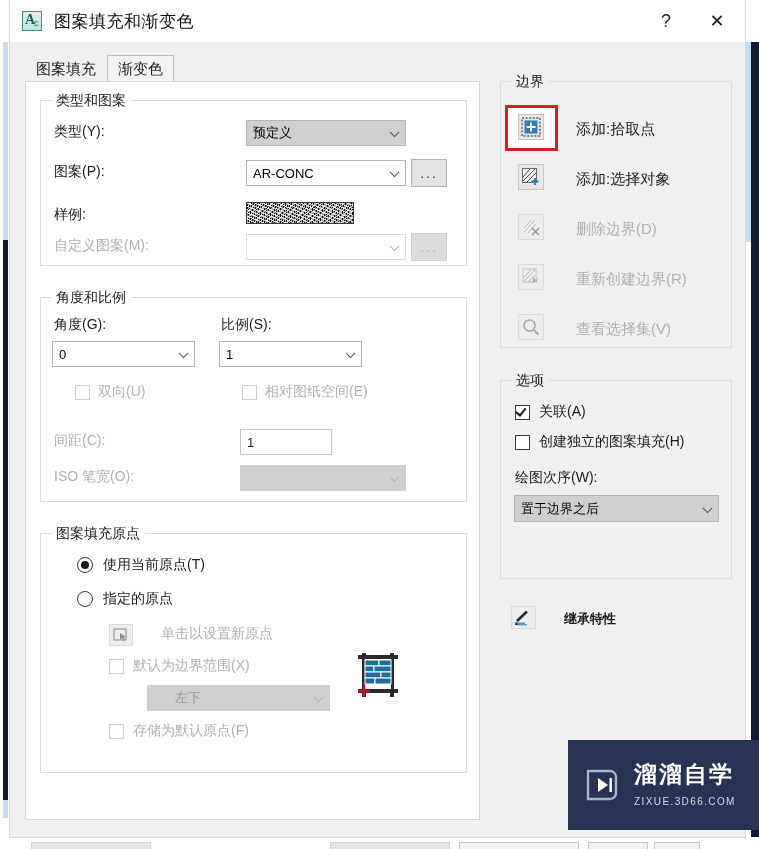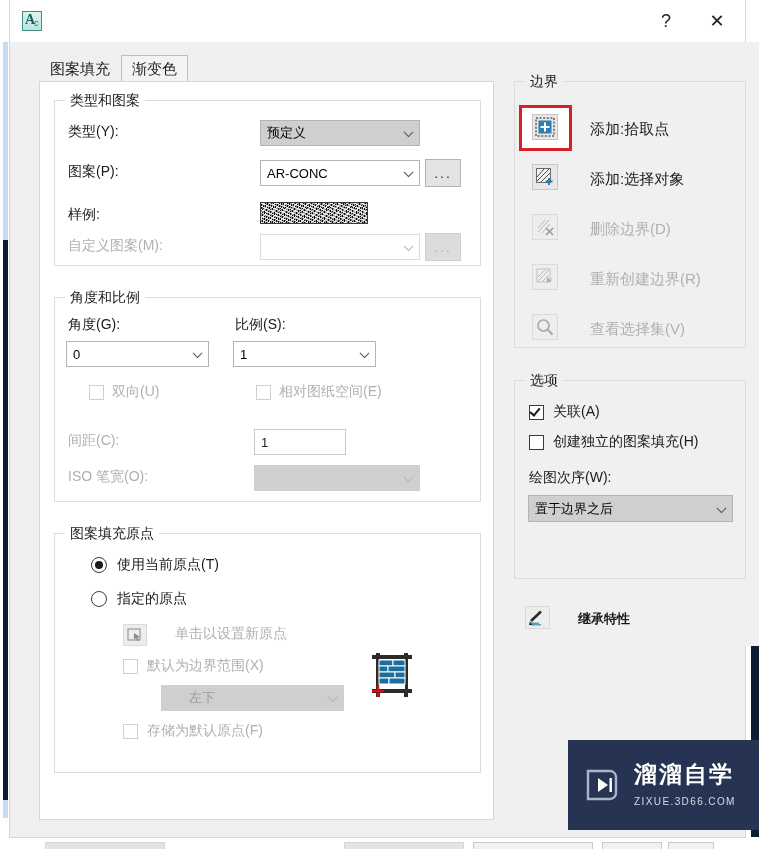--- a/index.html
+++ b/index.html
@@ -66,21 +66,21 @@
   .tb-btns { position:absolute; right:0; top:0; height:42px; display:flex; }
   .tb-btn {
     width: 46px; height: 42px;
     display:flex; align-items:center; justify-content:center;
     color:#222; font-size:18px;
     cursor: default;
   }
   .tb-btn.close { width: 56px; }
 
   
-  .dlg-body { position:relative; width:100%; height: 604px; background:#f0f0f0;margin-left:14px; }
+  .dlg-body { position:relative; width:100%; height: 604px; background:#f0f0f0; }
 
   
   .tabs { position:absolute; left:15px; top:12px; height:28px; display:flex; align-items:flex-end; }
   .tab {
     height: 27px; padding: 0 10px;
     font-size: 15px; color:#1a1a1a;
     display:flex; align-items:center;
     background:#f0f0f0;
     border: 1px solid transparent;
     border-bottom: none;
@@ -227,20 +227,21 @@
   <div class="right-strip-c"></div>
 
   <div class="dialog">
 
     <div class="titlebar">
       <div class="tb-logo">
         <div class="lg-box"></div>
         <div class="lg-a">A</div>
         <div class="lg-c">c</div>
       </div>
+      <div class="tb-title">图案填充和渐变色</div>
       <div class="tb-btns">
         <div class="tb-btn">?</div>
         <div class="tb-btn close">✕</div>
       </div>
     </div>
 
     <div class="dlg-body">
 
       <div class="tabs">
         <div class="tab active">图案填充</div>

